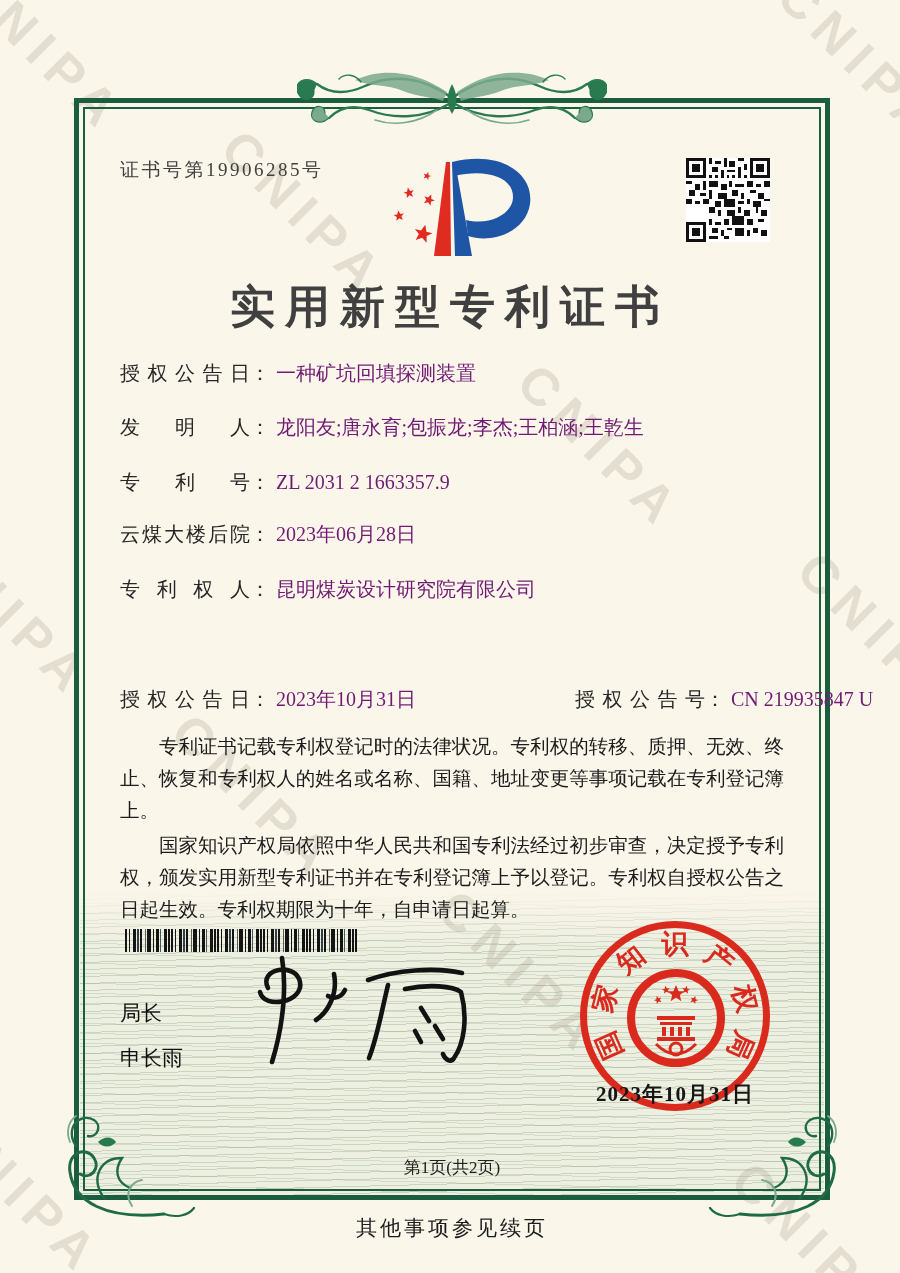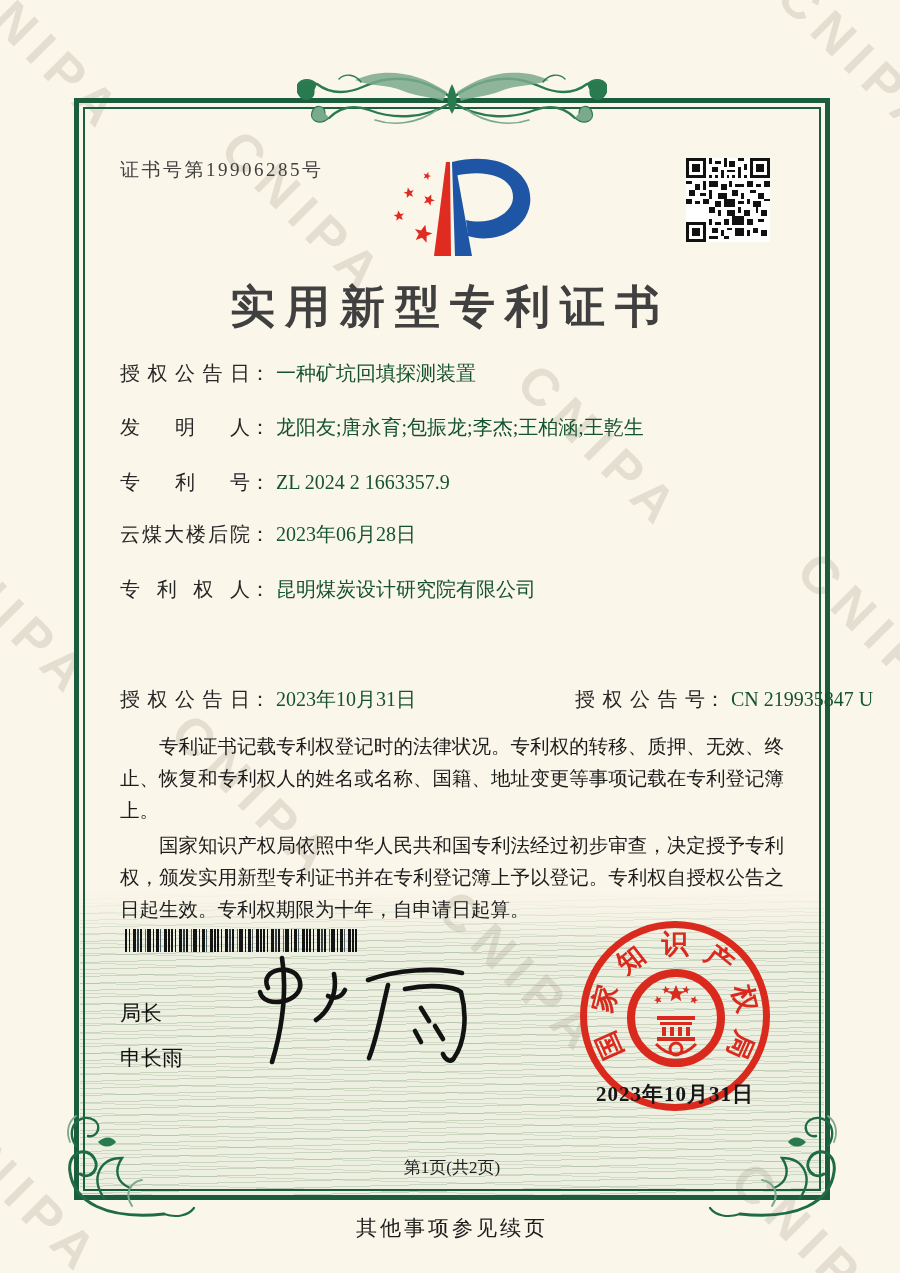--- a/index.html
+++ b/index.html
@@ -32,21 +32,21 @@
 
   
   .content{position:absolute;inset:0;z-index:5;}
   .cert-no{position:absolute;left:120px;top:157px;font-size:19px;letter-spacing:2.5px;color:#404040;}
   .title{position:absolute;left:0;top:277px;width:900px;text-align:center;
          font-size:45px;font-weight:bold;letter-spacing:10px;color:#404040;}
 
   .row{position:absolute;left:120px;font-size:20px;color:#262626;white-space:nowrap;}
   .row .lbl{display:inline-block;width:130px;text-align:justify;text-align-last:justify;vertical-align:bottom;}
   .row .colon{display:inline-block;margin-right:6px;}
-  .row .val{color:#14532d;}
+  .row .val{color:#701a75;}
   .grant-right{position:absolute;left:455px;top:0;}
   .grant-right .lbl{width:130px;}
 
   .paras{position:absolute;left:120px;top:731px;width:664px;font-size:19.5px;
          line-height:1.64;text-align:justify;color:#1c1c1c;}
   .paras p{margin:0 0 3px 0;text-indent:2em;}
 
   .barcode{position:absolute;left:125px;top:929px;width:234px;height:23px;
            background:repeating-linear-gradient(90deg,
              #141414 0 2px, rgba(0,0,0,0) 2px 4px,
@@ -243,21 +243,21 @@
 
     <div class="title">实用新型专利证书</div>
 
     <div class="row" style="top:360px">
       <span class="lbl">授权公告日</span><span class="colon">：</span><span class="val">一种矿坑回填探测装置</span>
     </div>
     <div class="row" style="top:414px">
       <span class="lbl">发明人</span><span class="colon">：</span><span class="val">龙阳友;唐永育;包振龙;李杰;王柏涵;王乾生</span>
     </div>
     <div class="row" style="top:469px">
-      <span class="lbl">专利号</span><span class="colon">：</span><span class="val">ZL 2024 2 1663357.9</span>
+      <span class="lbl">专利号</span><span class="colon">：</span><span class="val">ZL 2031 2 1663357.9</span>
     </div>
     <div class="row" style="top:521px">
       <span class="lbl">云煤大楼后院</span><span class="colon">：</span><span class="val">2023年06月28日</span>
     </div>
     <div class="row" style="top:576px">
       <span class="lbl">专利权人</span><span class="colon">：</span><span class="val">昆明煤炭设计研究院有限公司</span>
     </div>
     <div class="row" style="top:686px;width:700px">
       <span class="lbl">授权公告日</span><span class="colon">：</span><span class="val">2023年10月31日</span>
       <span class="grant-right">

